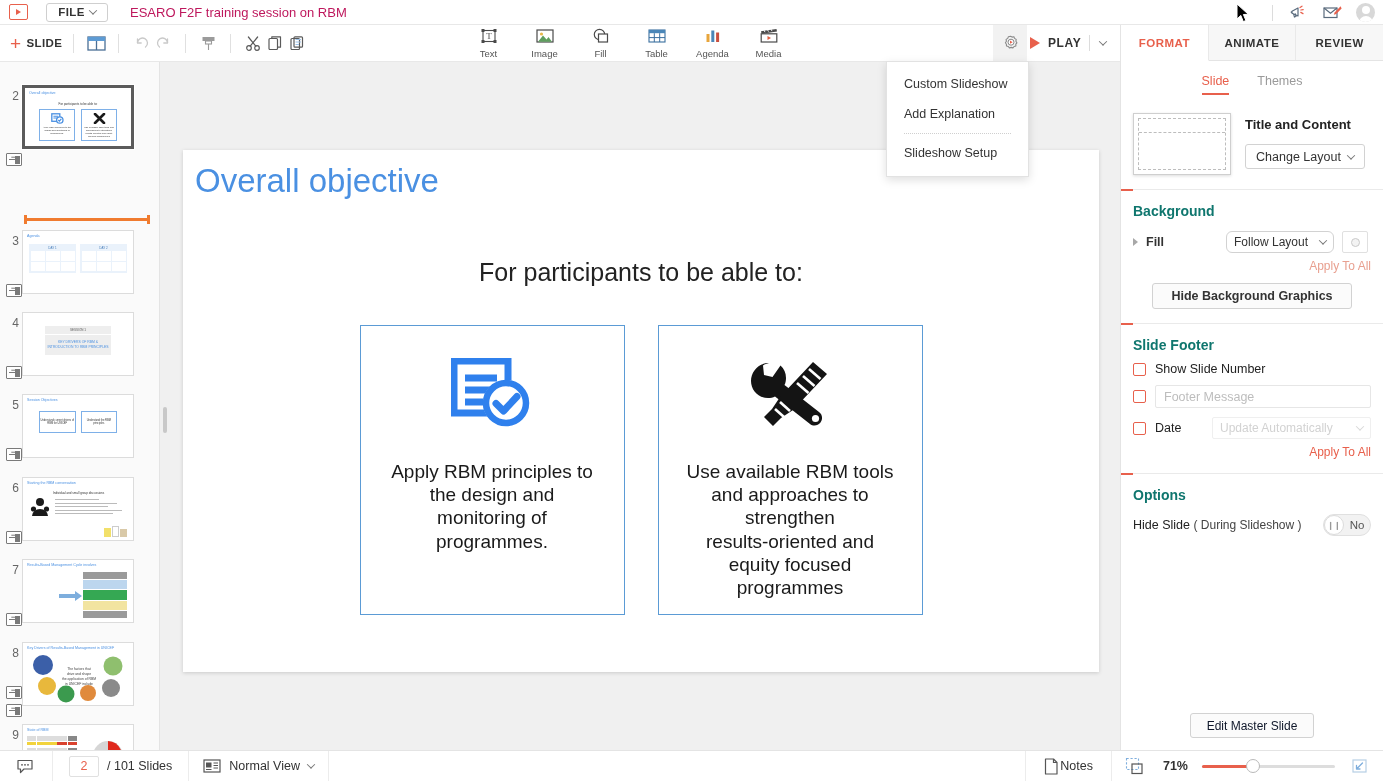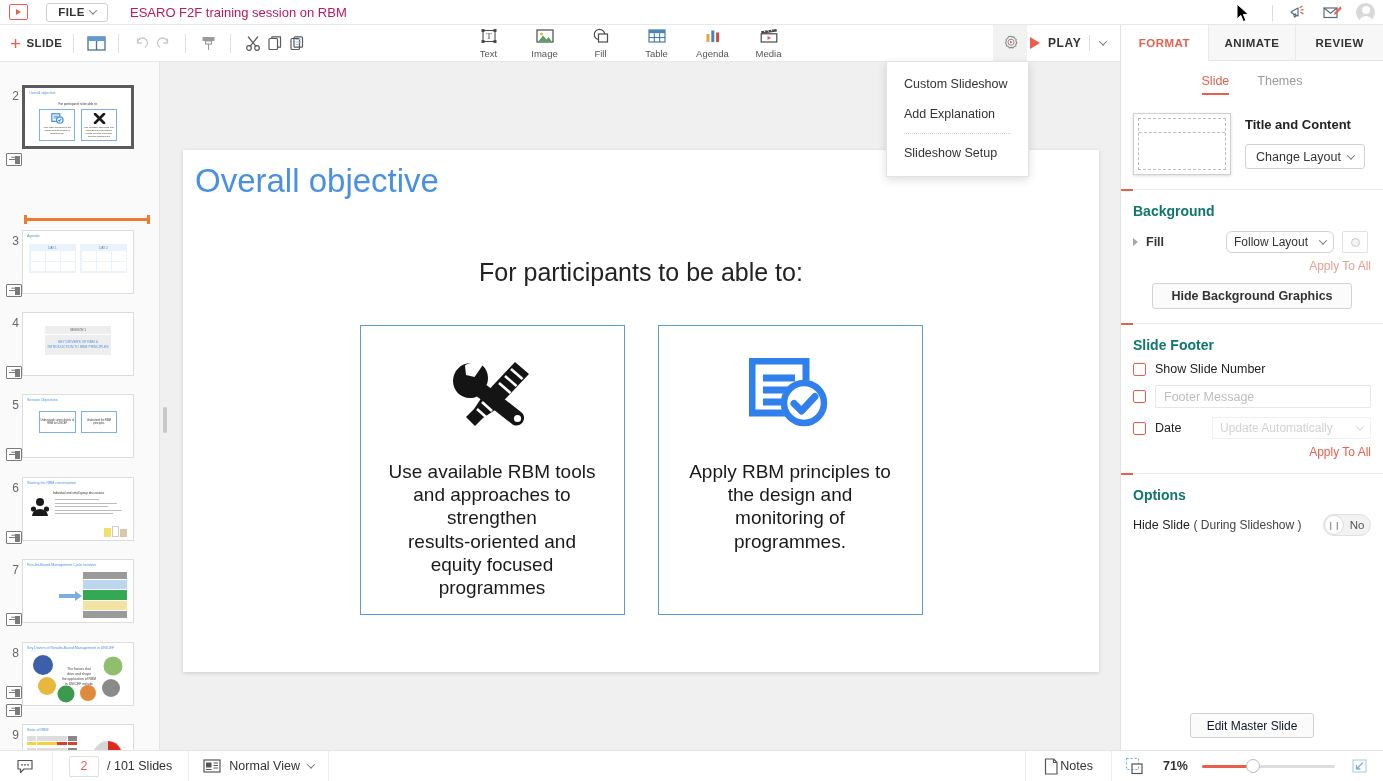--- a/index.html
+++ b/index.html
@@ -652,20 +652,38 @@
     <div class="splitter"></div>
 
     <div class="slide">
       <div class="slide-title">Overall objective</div>
       <div class="slide-sub">For participants to be able to:</div>
 
       <div class="cards">
 
         <div class="card">
           <span>
+            <svg width="82" height="72" viewBox="0 0 82 72">
+              <rect x="3" y="3" width="54" height="52" fill="none" stroke="#2f80ed" stroke-width="7"></rect>
+              <path d="M14 20 L46 20 M14 32 L46 32 M14 44 L40 44" stroke="#2f80ed" stroke-width="7" stroke-linecap="butt"></path>
+              <circle cx="55" cy="45" r="23" fill="#fff"></circle>
+              <circle cx="55" cy="45" r="20" fill="none" stroke="#2f80ed" stroke-width="6.5"></circle>
+              <path d="M45 45.5 L52.5 53 L66 38.5" fill="none" stroke="#2f80ed" stroke-width="7" stroke-linecap="round" stroke-linejoin="round"></path>
+            </svg>
+          </span>
+          <div class="card-txt">
+            <span>Apply RBM principles to</span><br>
+            <span>the design and</span><br>
+            <span>monitoring of</span><br>
+            <span class="sp">programmes.</span>
+          </div>
+        </div>
+
+        <div class="card">
+          <span>
             <svg width="86" height="72" viewBox="0 0 86 72">
               <g fill="#141414">
                 <path d="M22 5 C11 5 4 14 4 23 C4 32 11 40 21 40 C23.5 40 26 39.4 28 38.4 L63 66 C66 68.5 71 68 73.5 64.5 C76 61 75.5 56.5 72 54 L37.5 27 C38.5 25 39 22.5 39 20 C39 15 37 10.5 33.5 7.5 L25.5 19 L17 17 L16 7.5 C17.8 6.2 19.8 5.4 22 5 Z" transform="translate(0,0)"></path>
                 <circle cx="68.5" cy="60.5" r="3.6" fill="#fff"></circle>
               </g>
               <g fill="#141414">
                 <path d="M66 4 L80 16 L46 52 L34 60 L26 68 L17 59 L25 51 L33 39 Z"></path>
               </g>
               <g stroke="#fff" stroke-width="2.6">
                 <path d="M62 11 L73.5 21"></path>
@@ -679,38 +697,20 @@
           <div class="card-txt">
             <span>Use available RBM tools</span><br>
             <span>and approaches to</span><br>
             <span>strengthen</span><br>
             <span>results-oriented and</span><br>
             <span>equity focused</span><br>
             <span>programmes</span>
           </div>
         </div>
 
-        <div class="card">
-          <span>
-            <svg width="82" height="72" viewBox="0 0 82 72">
-              <rect x="3" y="3" width="54" height="52" fill="none" stroke="#2f80ed" stroke-width="7"></rect>
-              <path d="M14 20 L46 20 M14 32 L46 32 M14 44 L40 44" stroke="#2f80ed" stroke-width="7" stroke-linecap="butt"></path>
-              <circle cx="55" cy="45" r="23" fill="#fff"></circle>
-              <circle cx="55" cy="45" r="20" fill="none" stroke="#2f80ed" stroke-width="6.5"></circle>
-              <path d="M45 45.5 L52.5 53 L66 38.5" fill="none" stroke="#2f80ed" stroke-width="7" stroke-linecap="round" stroke-linejoin="round"></path>
-            </svg>
-          </span>
-          <div class="card-txt">
-            <span>Apply RBM principles to</span><br>
-            <span>the design and</span><br>
-            <span>monitoring of</span><br>
-            <span class="sp">programmes.</span>
-          </div>
-        </div>
-
       </div>
     </div>
   </div>
 
   <div class="rpanel">
     <div class="rtabs">
       <div class="rtab active">FORMAT</div>
       <div class="rtab">ANIMATE</div>
       <div class="rtab">REVIEW</div>
     </div>

